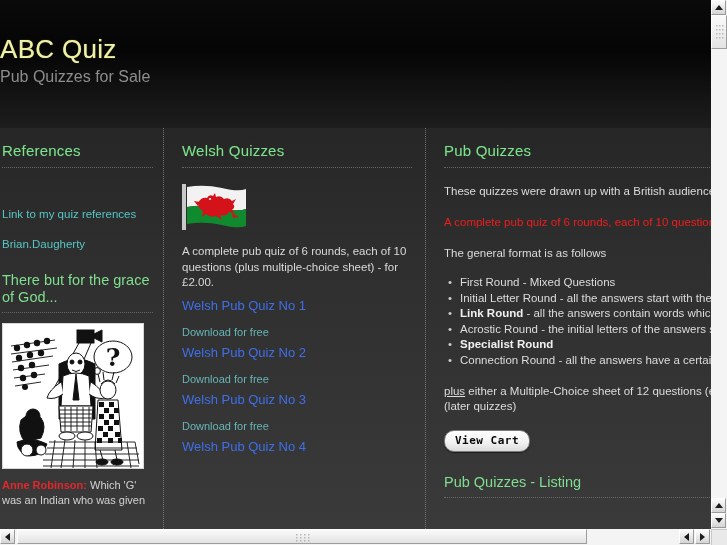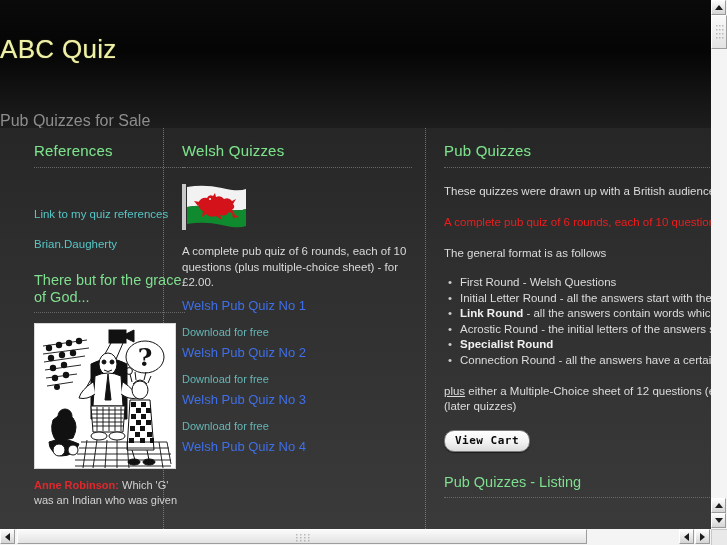--- a/index.html
+++ b/index.html
@@ -46,34 +46,33 @@
     letter-spacing: 0.3px;
     color: #eff0a8;
     text-shadow: 0 0 1px #9b9c55;
   }
   #banner-sub {
     position: absolute;
     left: 0px; top: 68px;
     font-size: 16px;
     font-weight: 400;
     color: #8d8d8d;
-    margin-top: 44px;
   }
 
   
   #body-area {
     position: absolute;
     left: 0; top: 128px;
     width: 860px;
     height: 401px;
     background: linear-gradient(180deg, #262626 0%, #2e2e2e 30%, #333333 60%, #3a3a3a 100%);
   }
 
   .col { position: absolute; top: 0; height: 401px; }
-  #col-left   { left: 0px;   width: 163px; padding: 14px 10px 0 2px; margin-left: 32px; }
+  #col-left   { left: 0px;   width: 163px; padding: 14px 10px 0 2px; }
   #col-mid    { left: 174px; width: 250px; padding: 14px 12px 0 8px; }
   #col-right  { left: 436px; width: 424px; padding: 14px 14px 0 8px; }
 
   .divider {
     position: absolute;
     top: 0; width: 1px; height: 401px;
     border-left: 1px dotted #8c8c8c;
     opacity: .75;
   }
   #div1 { left: 163px; }
@@ -422,21 +421,21 @@
 
       <div class="col" id="col-right">
         <h2 class="sec-title">Pub Quizzes</h2>
         <div class="title-rule"></div>
 
         <div class="para">These quizzes were drawn up with a British audience</div>
         <div class="para red">A complete pub quiz of 6 rounds, each of 10 question</div>
         <div class="para">The general format is as follows</div>
 
         <ul class="rounds">
-          <li><span>First Round - Welsh Questions</span></li>
+          <li><span>First Round - Mixed Questions</span></li>
           <li><span>Initial Letter Round - all the answers start with the sam</span></li>
           <li><b>Link Round</b><span> - all the answers contain words which are</span></li>
           <li><span>Acrostic Round - the initial letters of the answers spell</span></li>
           <li><b>Specialist Round</b></li>
           <li><span>Connection Round - all the answers have a certain co</span></li>
         </ul>
 
         <div class="plus-note">
           <u>plus</u><span> either a Multiple-Choice sheet of 12 questions (e</span>
         </div>

